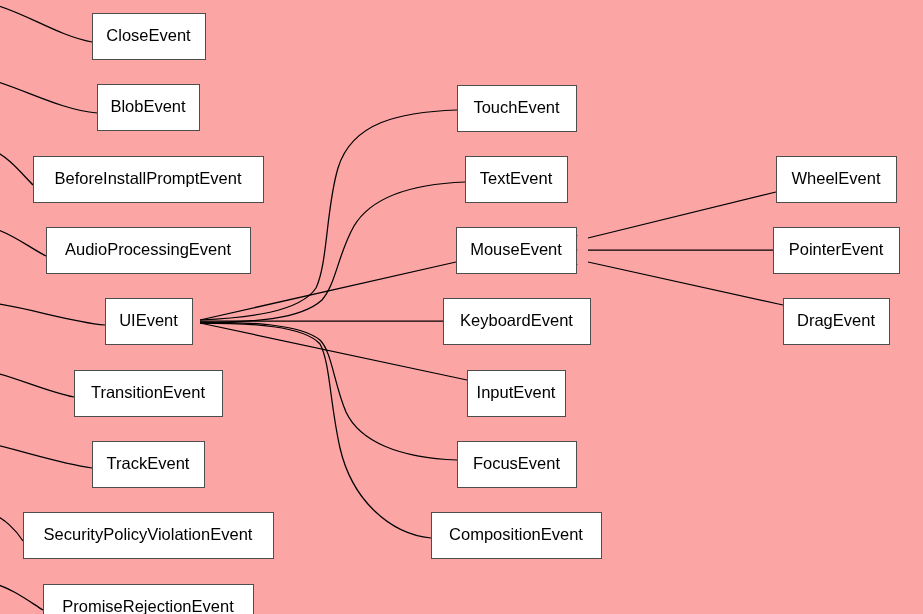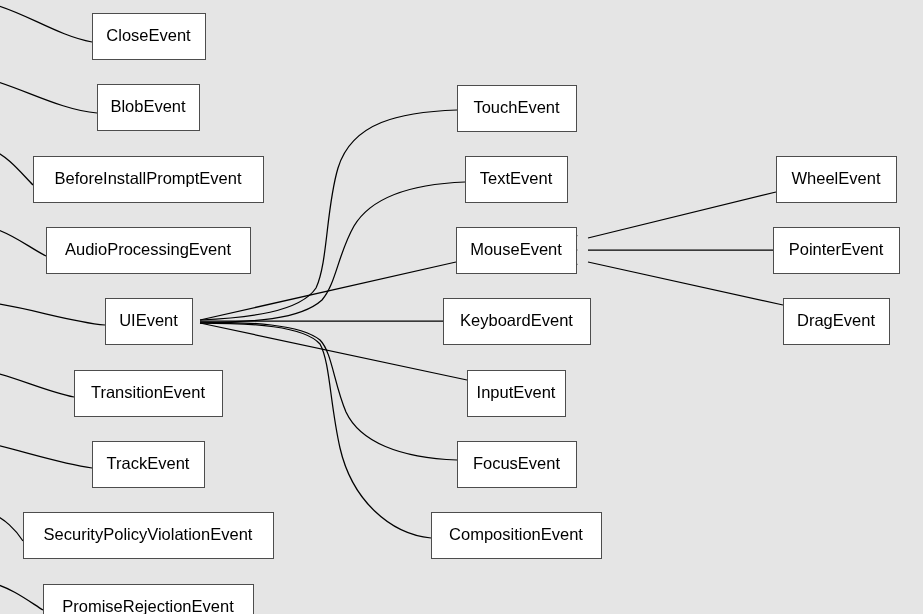--- a/index.html
+++ b/index.html
@@ -8,21 +8,21 @@
     background: #ffffff;
   }
   body {
     font-family: "Liberation Sans", sans-serif;
   }
   #diagram-root {
     position: relative;
     width: 923px;
     height: 614px;
     overflow: hidden;
-    background: #e5e5e5;
+    background: #fca5a5;
   }
   svg#graph {
     position: absolute;
     top: 0;
     left: 0;
     width: 923px;
     height: 614px;
     display: block;
   }
   .node-rect {

